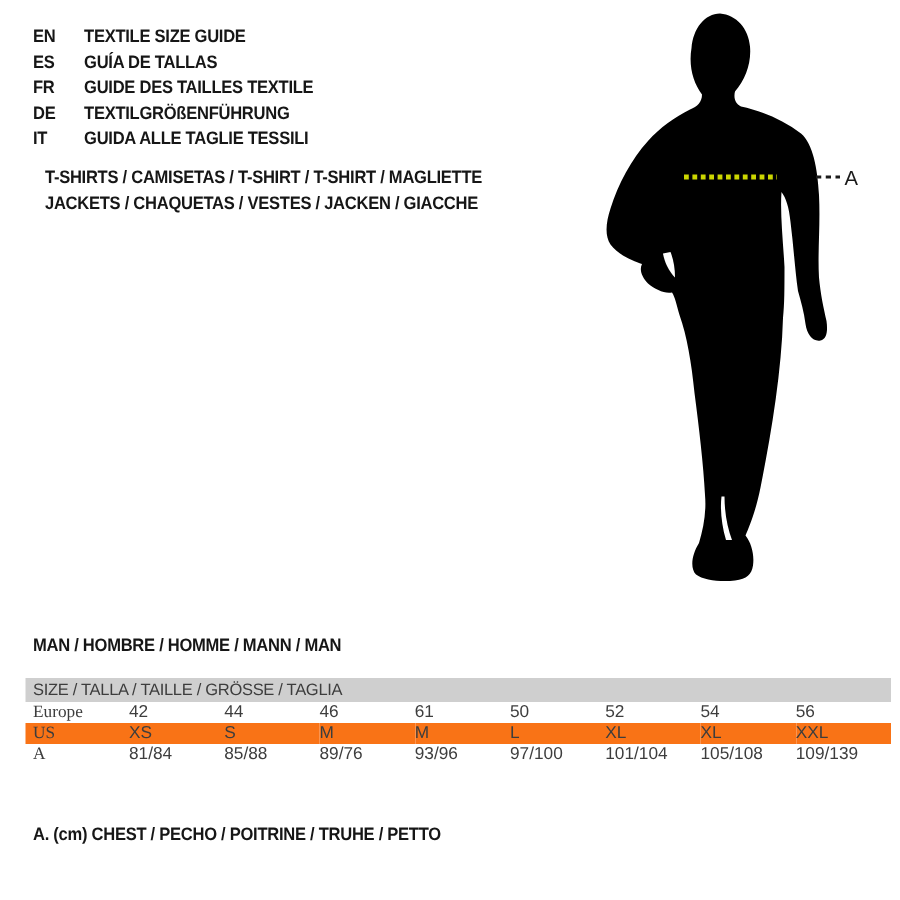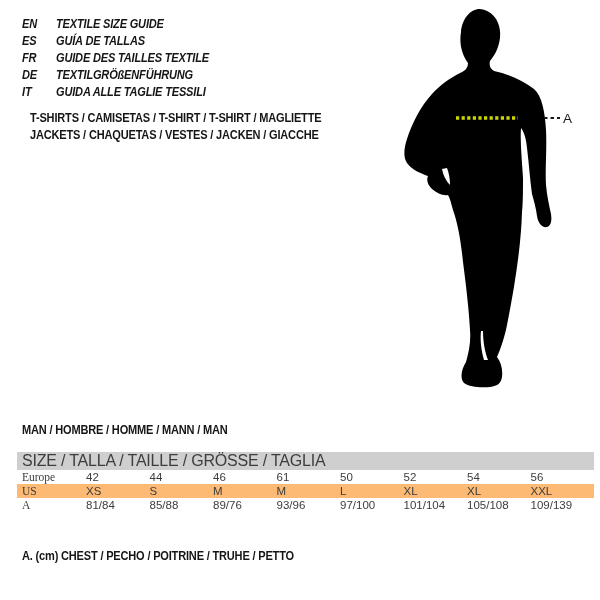--- a/index.html
+++ b/index.html
@@ -14,51 +14,51 @@
   .heading {
     font-weight: 700;
     color: #161616;
     font-size: 12px;
     letter-spacing: -0.2px;
     transform: scaleX(0.92);
     transform-origin: left top;
     white-space: nowrap;
   }
 
-  .lang-list { position: absolute; left: 22px; top: 15px; font-style: italic; }
+  .lang-list { position: absolute; left: 22px; top: 15px; }
   .lang-row { display: flex; height: 17.2px; align-items: center; }
   .lang-code { width: 37px; }
 
   .categories { position: absolute; left: 30px; top: 110px; line-height: 17.2px; }
 
   .figure-wrap { position: absolute; left: 398px; top: 5px; width: 177px; height: 390px; }
 
   .section-title { position: absolute; left: 22px; top: 423px; }
 
   .size-table {
     position: absolute; left: 17px; top: 452px;
     width: 577px;
     border-collapse: collapse; table-layout: fixed;
     font-size: 11.5px; color: #3d3d3d;
   }
   .size-table th {
     background: #cfcfcf;
-    font-weight: 400; font-size: 16px;
+    font-weight: 400; font-size: 11px;
     text-align: left; padding: 0 0 0 5px;
     height: 16px; color: #3d3d3d;
     letter-spacing: -0.2px;
     white-space: nowrap;
   }
   .size-table td {
     padding: 0; height: 14px;
     text-align: left; vertical-align: middle;
     line-height: 14px;
   }
   .size-table td.row-label { text-align: left; padding-left: 5px; font-family: Liberation Serif, serif; }
-  .size-table tr.shaded { background: #fdba74; }
+  .size-table tr.shaded { background: #f97316; }
 
   .footnote { position: absolute; left: 22px; top: 549px; }
 </style>
 </head>
 <body>
 
 <div class="lang-list">
   <div class="lang-row heading">
     <span class="lang-code">EN</span>
     <span>TEXTILE SIZE GUIDE</span>

